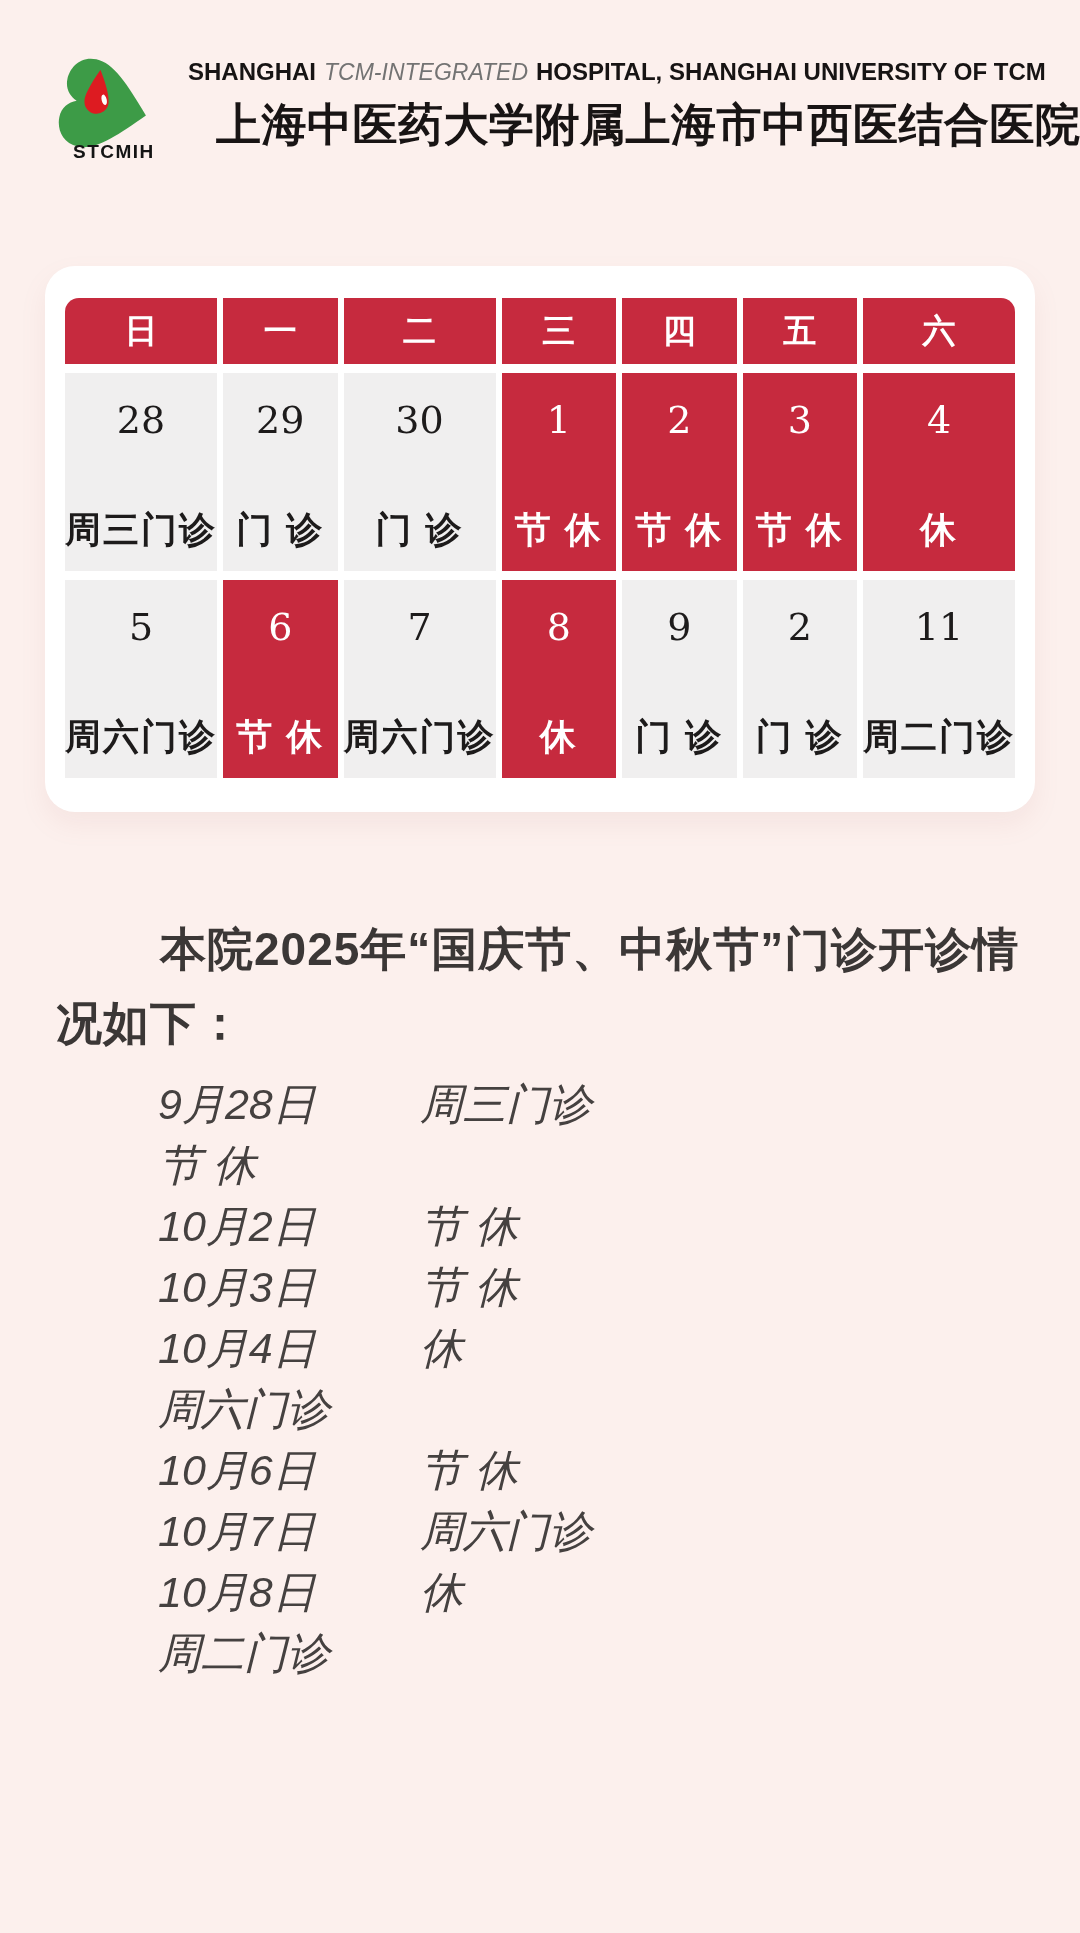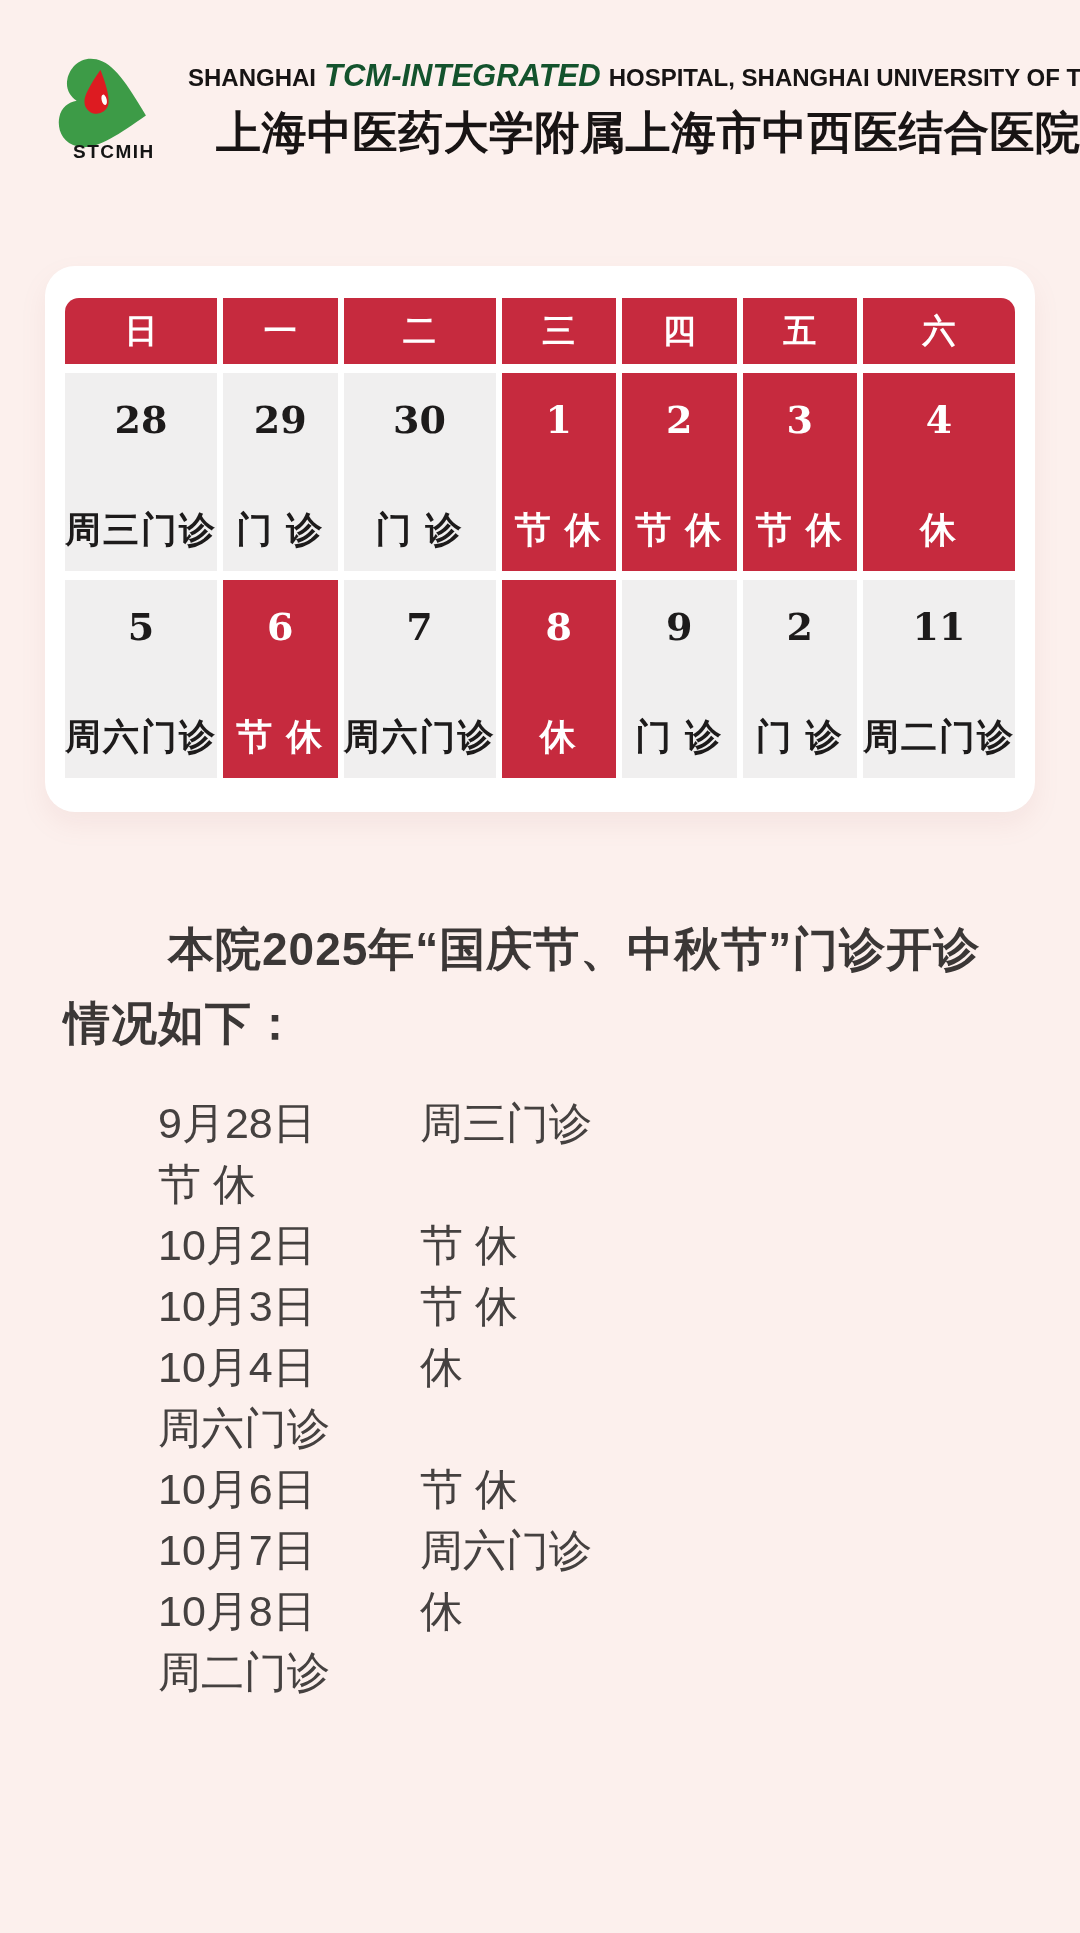--- a/index.html
+++ b/index.html
@@ -13,21 +13,21 @@
   
   .hdr{display:flex;align-items:flex-start;padding:56px 36px 0 46px;gap:14px;}
   .logo{position:relative;width:128px;height:107px;flex:none;}
   .logo svg{display:block;width:128px;height:107px;}
   .logo-abbr{
     position:absolute;left:27px;bottom:0;
     font-size:19px;font-weight:700;color:#141414;letter-spacing:1.5px;
   }
   .htext{flex:1;min-width:0;padding-top:2px;}
   .eng{white-space:nowrap;font-weight:700;font-size:24px;color:#171414;letter-spacing:0;}
-  .eng .brand{font-size:31px;font-style:italic;font-weight:700;color:#14532d;margin:0 8px;}
+  .eng .brand{font-size:23px;font-style:italic;font-weight:400;color:#737373;margin:0 8px;}
   .cn{margin-top:9px;font-size:45px;font-weight:700;color:#181414;white-space:nowrap;letter-spacing:0.5px;margin-left:28px;}
   
   .card{
     margin:103px 45px 0;background:#FFFFFF;border-radius:30px;
     padding:32px 20px 34px;box-shadow:0 12px 26px rgba(190,130,130,0.10);
   }
   .cal-grid{
     display:grid;grid-template-columns:repeat(7,1fr);
     grid-template-rows:66px 198px 198px;
     column-gap:6px;row-gap:9px;
@@ -37,32 +37,32 @@
     display:flex;align-items:center;justify-content:center;
     font-size:33px;font-weight:700;
   }
   .wd:first-child{border-top-left-radius:14px;}
   .wd:nth-child(7){border-top-right-radius:14px;}
   .cell{
     background:#F0EFEF;
     display:flex;flex-direction:column;align-items:center;justify-content:center;
     gap:64px;padding-top:8px;
   }
-  .cell .num{font-family:"DejaVu Serif",serif;font-weight:700;font-size:38px;color:#1D1B1B;}
+  .cell .num{font-family:"DejaVu Serif",serif;font-weight:400;font-size:38px;color:#1D1B1B;}
   .cell .lab{font-size:36px;font-weight:700;color:#1D1B1B;letter-spacing:2px;white-space:nowrap;}
   .cell[data-type="closed"]{background:#C62A3E;}
   .cell[data-type="closed"] .num,
   .cell[data-type="closed"] .lab{color:#FFFFFF;}
   
   .notice{margin:100px 52px 0;}
   .intro{
-    margin:12px;font-size:46px;font-weight:700;color:#3B3736;
+    margin:4px;font-size:46px;font-weight:700;color:#3B3736;
     line-height:74px;text-indent:104px;letter-spacing:1px;
   }
-  .sched{margin-top:33px;padding-left:106px;}
+  .sched{margin-top:14px;padding-left:106px;font-style:italic;}
   .srow{display:flex;font-size:43px;line-height:61px;color:#454140;font-weight:400;}
   .sdate{min-width:262px;flex:none;}
   .sstat{white-space:pre;}
   .sfoot{margin:0;padding-left:106px;font-size:43px;line-height:61px;color:#454140;font-weight:400;}
 </style>
 </head>
 <body>
 
 <header class="hdr">
   <div class="logo">

